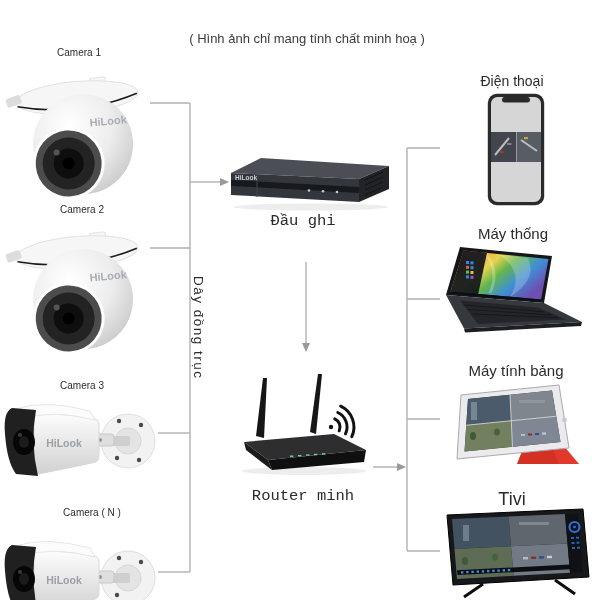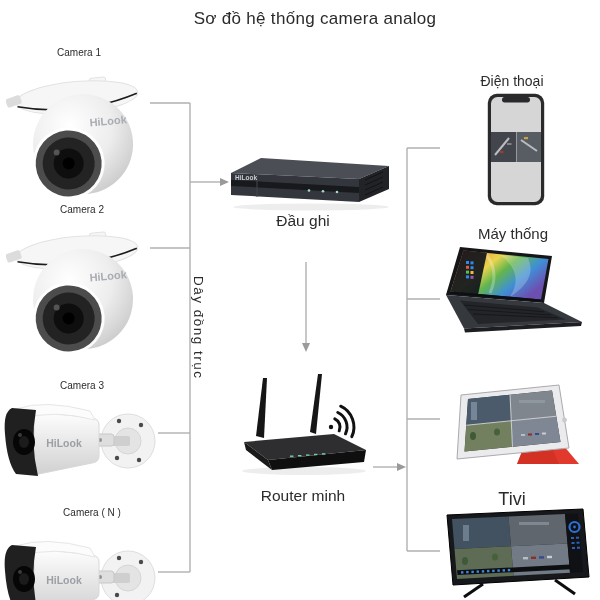--- a/index.html
+++ b/index.html
@@ -2,21 +2,21 @@
 <html><head>
 <meta charset="utf-8">
 <style>
   html,body{margin:0;padding:0;background:#fff;}
   .page{position:relative;width:600px;height:600px;background:#ffffff;overflow:hidden;
         font-family:"Liberation Sans",sans-serif;color:#2b2b2b;}
   .title{position:absolute;top:9px;left:30px;right:0;text-align:center;font-size:17px;
          letter-spacing:.3px;color:#2b2b2b;}
   .subtitle{position:absolute;top:31px;left:14px;right:0;text-align:center;font-size:13px;color:#3b3b3b;}
   .lbl{position:absolute;transform:translateX(-50%);font-size:10px;white-space:nowrap;color:#2b2b2b;}
-  .lbl.big{font-size:15.5px;}
+  .lbl.big{font-size:15.5px;font-family:Liberation Mono, monospace;}
   .vlabel{position:absolute;left:191px;top:276px;writing-mode:vertical-rl;font-size:13.5px;
           color:#2b2b2b;letter-spacing:1.5px;}
   svg.dev{position:absolute;}
   .lines{position:absolute;left:0;top:0;}
 </style>
 </head>
 <body>
 
 <div class="page">
 
@@ -58,21 +58,21 @@
       <path d="M407,419 H440"></path>
       <path d="M407,551 H440"></path>
     </g>
     <g fill="#9a9a9a">
       <polygon points="220,178 229,182 220,186"></polygon>
       <polygon points="302,343 310,343 306,352"></polygon>
       <polygon points="397,463 406,467 397,471"></polygon>
     </g>
   </svg>
 
-  <div class="title">Sơ đồ hệ thống camera analog</div>
+  <div class="subtitle">( Hình ảnh chỉ mang tính chất minh hoạ )</div>
 
   <div class="lbl" style="left:79px;top:47px">Camera 1</div>
   <div class="lbl" style="left:82px;top:204px">Camera 2</div>
   <div class="lbl" style="left:82px;top:380px">Camera 3</div>
   <div class="lbl" style="left:92px;top:507px">Camera ( N )</div>
 
   <svg class="dev" style="left:6px;top:72px" width="156" height="130" viewBox="0 0 156 130">
     <g transform="rotate(-5 78 60)">
       <rect x="88" y="7" width="16" height="9" rx="2" fill="#f6f6f6" stroke="#e3e3e3"></rect>
       <ellipse cx="74" cy="25" rx="61" ry="16" fill="#f6f6f6" stroke="#e2e2e2"></ellipse>
@@ -183,20 +183,21 @@
         <rect x="66" y="85" width="3.4" height="1.4"></rect>
       <rect x="74" y="84.4" width="3.4" height="1.4"></rect>
         <rect x="82" y="83.8" width="3.4" height="1.4"></rect>
       <rect x="90" y="83.2" width="3.4" height="1.4"></rect>
     </g>
   </svg>
   <div class="lbl big" style="left:303px;top:487px">Router minh</div>
 
   <div class="lbl" style="left:512px;top:73px;font-size:14px">Điện thoại</div>
   <div class="lbl" style="left:513px;top:225px;font-size:15px">Máy thống</div>
+  <div class="lbl" style="left:516px;top:362px;font-size:15px">Máy tính bảng</div>
   <div class="lbl" style="left:512px;top:489px;font-size:18px">Tivi</div>
 
   <svg class="dev" style="left:487px;top:93px" width="58" height="113" viewBox="0 0 58 113">
     <rect x="0.8" y="0.8" width="56.4" height="111.4" rx="9" fill="#2a2a2c"></rect>
     <rect x="4" y="4" width="50" height="105" rx="6.5" fill="#d6d6d6"></rect>
     <rect x="15" y="4" width="28" height="5.5" rx="2.7" fill="#2a2a2c"></rect>
     <rect x="4" y="39" width="25" height="30" fill="#42464c"></rect>
     <rect x="29.5" y="39" width="24.5" height="30" fill="#585d64"></rect>
     <g stroke="#b9bdc2" stroke-width="2">
       <line x1="8" y1="62" x2="22" y2="45"></line>

